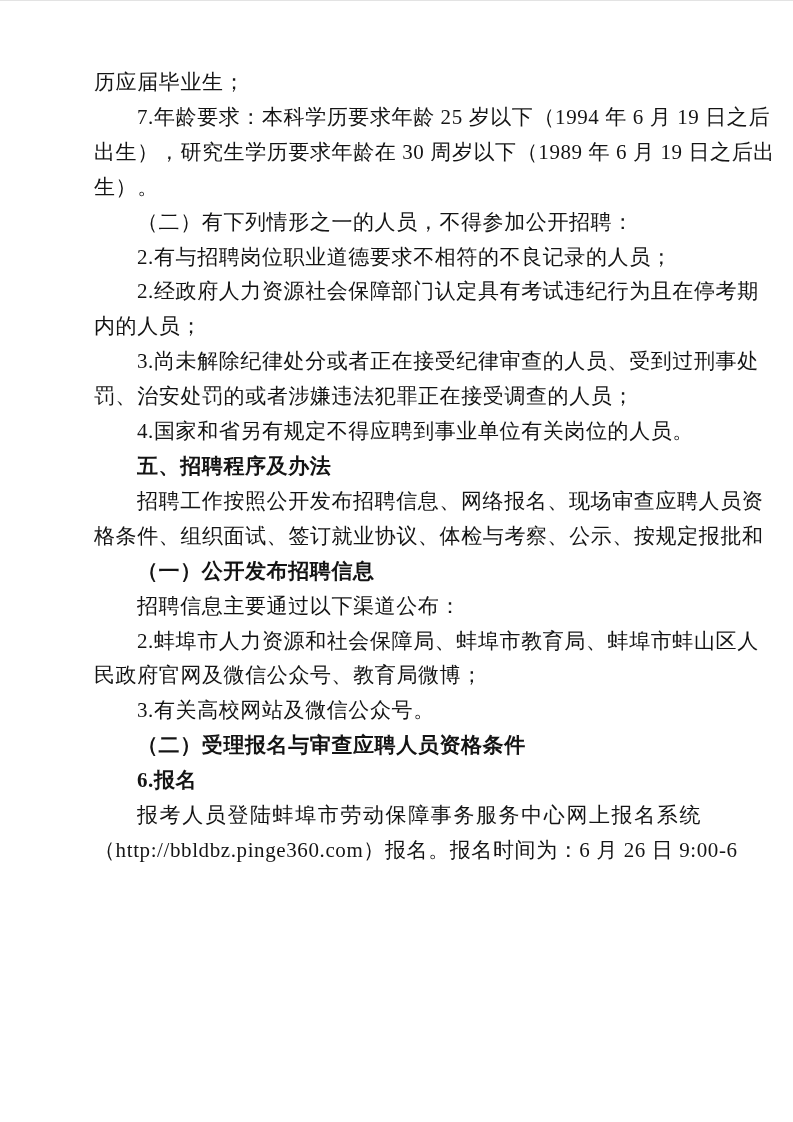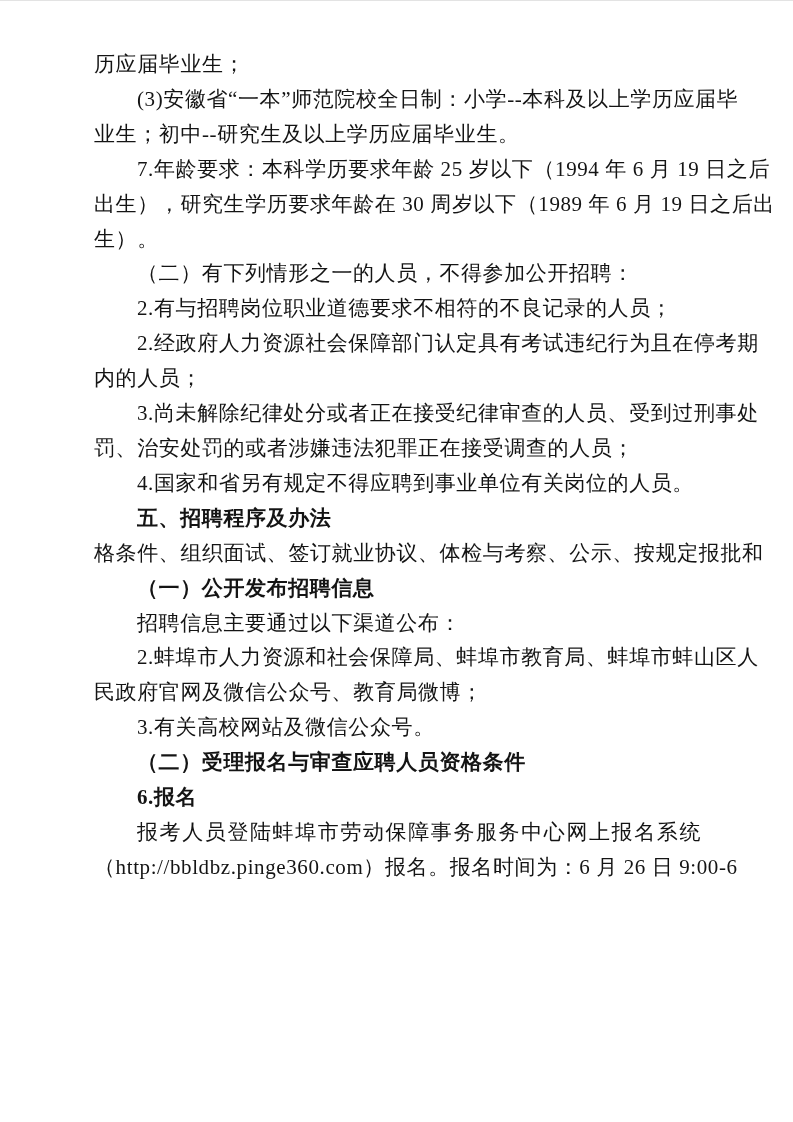--- a/index.html
+++ b/index.html
@@ -9,21 +9,21 @@
   body {
     width: 793px;
     height: 1122px;
     background: #ffffff;
     overflow: hidden;
   }
   .page {
     box-sizing: border-box;
     width: 793px;
     height: 1122px;
-    padding: 46px 92px 0 94px;
+    padding: 64px 92px 0 94px;
     border-top: 1px solid #e3e3e3;
     color: #141414;
   }
   .paragraph {
     margin: 0;
     padding: 0;
   }
   .line {
     font-size: 21px;
     line-height: 34.9px;
@@ -51,24 +51,20 @@
   }
 </style>
 </head>
 <body>
 
 <div class="page" id="doc-page" style="background: rgb(255, 255, 255); color: rgb(20, 20, 20);">
     <div class="paragraph body-font">
       <div class="line">历应届毕业生；</div>
     </div>
     <div class="paragraph body-font">
-      <div class="line indent full">(3)安徽省“一本”师范院校全日制：小学--本科及以上学历应届毕</div>
-      <div class="line">业生；初中--研究生及以上学历应届毕业生。</div>
-    </div>
-    <div class="paragraph body-font">
       <div class="line indent full">7.年龄要求：本科学历要求年龄 25 岁以下（1994 年 6 月 19 日之后</div>
       <div class="line full">出生），研究生学历要求年龄在 30 周岁以下（1989 年 6 月 19 日之后出</div>
       <div class="line">生）。</div>
     </div>
     <div class="paragraph body-font">
       <div class="line indent">（二）有下列情形之一的人员，不得参加公开招聘：</div>
     </div>
     <div class="paragraph body-font">
       <div class="line indent">2.有与招聘岗位职业道德要求不相符的不良记录的人员；</div>
     </div>
@@ -80,20 +76,21 @@
       <div class="line indent full">3.尚未解除纪律处分或者正在接受纪律审查的人员、受到过刑事处</div>
       <div class="line">罚、治安处罚的或者涉嫌违法犯罪正在接受调查的人员；</div>
     </div>
     <div class="paragraph body-font">
       <div class="line indent">4.国家和省另有规定不得应聘到事业单位有关岗位的人员。</div>
     </div>
     <div class="paragraph h1-font">
       <div class="line indent">五、招聘程序及办法</div>
     </div>
     <div class="paragraph body-font">
+      <div class="line indent full">招聘工作按照公开发布招聘信息、网络报名、现场审查应聘人员资</div>
       <div class="line full">格条件、组织面试、签订就业协议、体检与考察、公示、按规定报批和</div>
     </div>
     <div class="paragraph h2-font">
       <div class="line indent">（一）公开发布招聘信息</div>
     </div>
     <div class="paragraph body-font">
       <div class="line indent">招聘信息主要通过以下渠道公布：</div>
     </div>
     <div class="paragraph body-font">
       <div class="line indent full">2.蚌埠市人力资源和社会保障局、蚌埠市教育局、蚌埠市蚌山区人</div>

